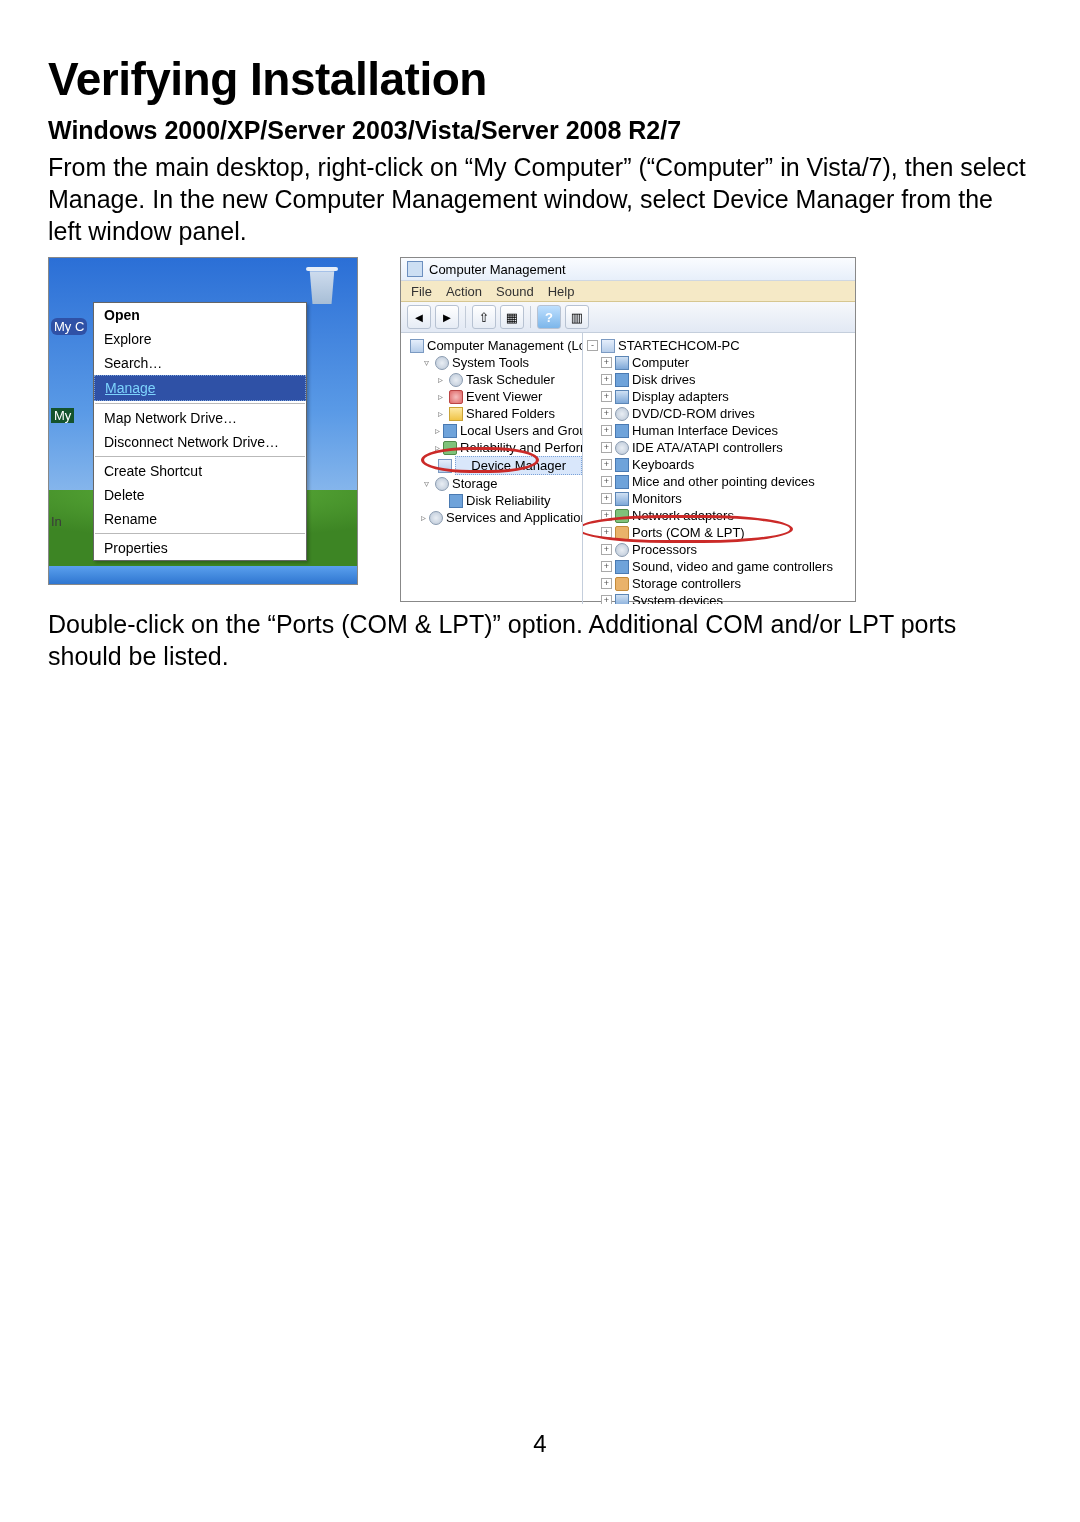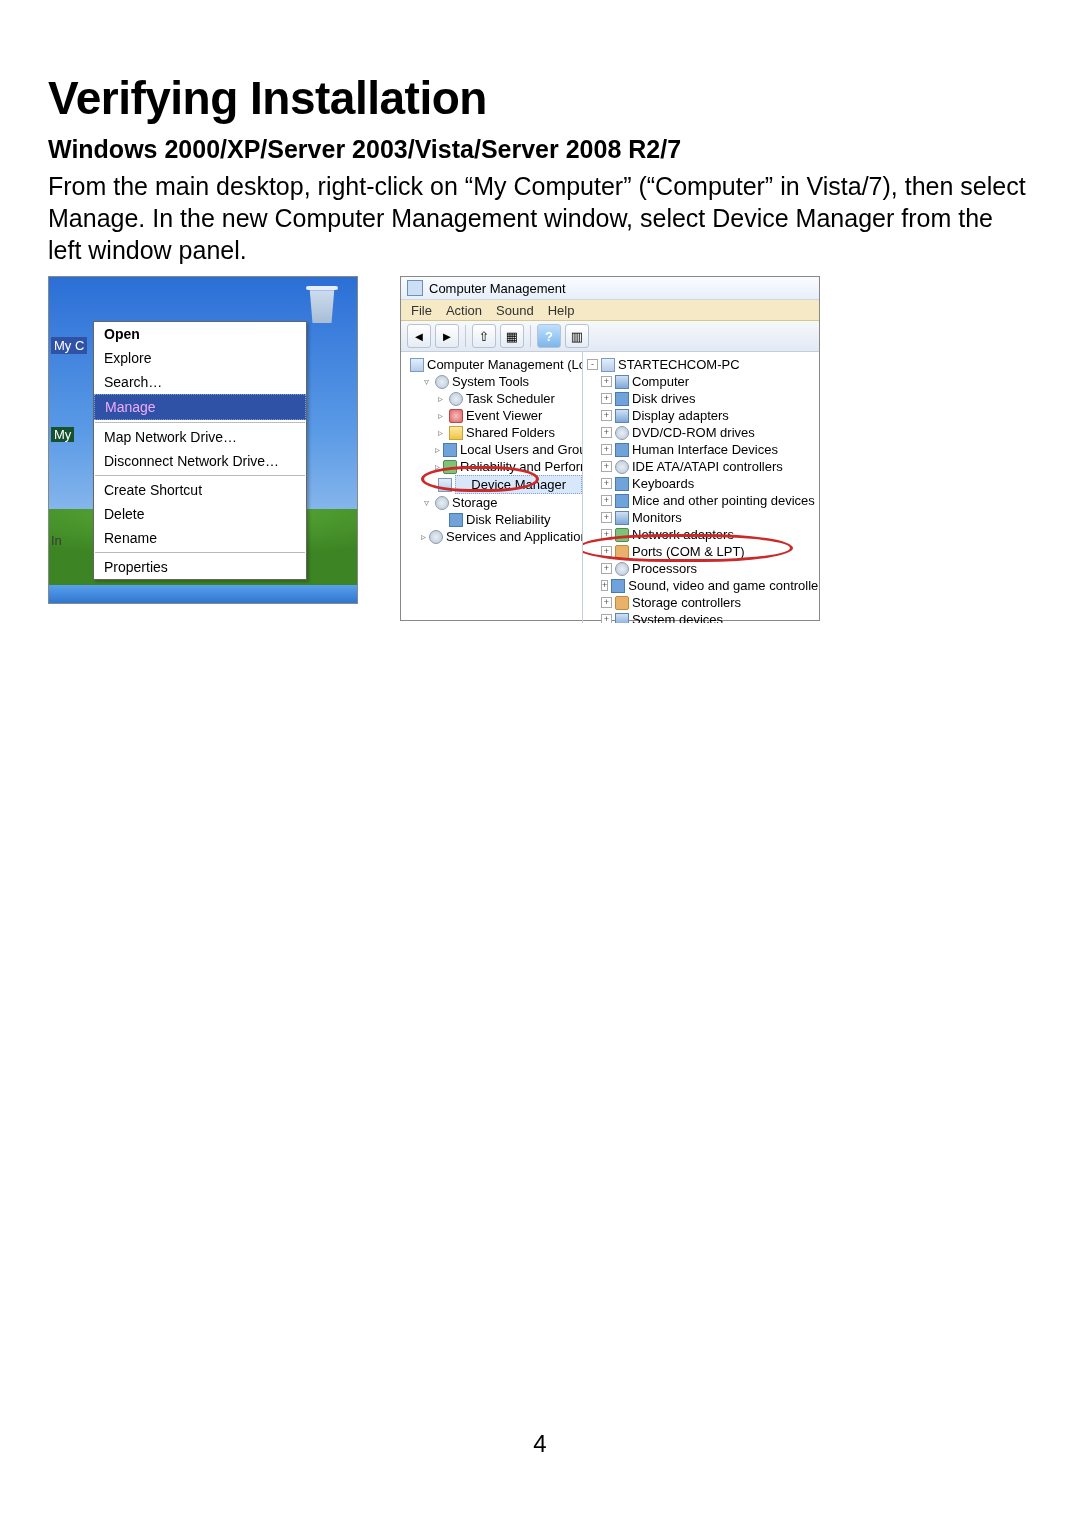--- a/index.html
+++ b/index.html
@@ -2,44 +2,44 @@
 <html><head>
 <meta charset="utf-8">
 <style>
   html,body{margin:0;padding:0;background:#fff;font-family:Arial,Helvetica,sans-serif;color:#000;}
   #page{width:1080px;height:1522px;position:relative;box-sizing:border-box;padding:48px;}
   #banner{height:88px;background:linear-gradient(to bottom,#333230,#2f2d2b 60%,#262523);position:relative;color:#fff;}
   #banner .brand{position:absolute;right:22px;top:10px;font-size:34px;font-weight:400;letter-spacing:.5px;}
   #banner .brand svg{vertical-align:-4px;}
   #banner .tag{position:absolute;right:22px;top:56px;font-size:18px;color:#ddd;}
   #banner .tag b{color:#fff;font-weight:700;}
-  h1#heading{font-family:"Arial Narrow","Helvetica Condensed",Arial,sans-serif;font-weight:700;font-size:46px;margin:23px 0 2px 0;letter-spacing:-.5px;}
+  h1#heading{font-family:"Arial Narrow","Helvetica Condensed",Arial,sans-serif;font-weight:700;font-size:46px;margin:4px 0 2px 0;letter-spacing:-.5px;}
   #subheading{font-weight:700;font-size:25px;margin:10px 0 6px 0;}
   .body-text{font-size:25px;line-height:1.28;margin:6px 0;}
   #figures{display:flex;gap:42px;margin:10px 0 6px 0;}
   
   #shotL{width:310px;height:328px;border:1px solid #888;background:#fff;box-sizing:border-box;position:relative;overflow:hidden;}
   #shotL .desk{position:absolute;inset:0;}
   #shotL .sky{position:absolute;left:0;right:0;top:0;height:280px;background:linear-gradient(#2b6fd6,#5a9ae6 55%,#9fc6ef);}
   #shotL .hill{position:absolute;left:0;right:0;bottom:18px;height:76px;background:radial-gradient(120% 90% at 50% 0%,#5cae3a,#3d8524 70%);}
   #shotL .taskbar{position:absolute;left:0;right:0;bottom:0;height:18px;background:linear-gradient(#5aa0ee,#2f76d0);}
   #shotL .trash{position:absolute;right:18px;top:6px;width:34px;height:40px;}
   #shotL .trash .bin{width:100%;height:100%;background:linear-gradient(#d6e2f3,#a7bed6);clip-path:polygon(14% 18%,86% 18%,78% 100%,22% 100%);}
   #shotL .trash .lid{position:absolute;top:8%;left:4%;right:4%;height:10%;background:#e7eef7;border-radius:2px;}
-  #shotL .label{position:absolute;left:2px;top:60px;font-size:13px;color:#fff;background:#2f51a6;padding:1px 3px;}
+  #shotL .label{position:absolute;left:2px;top:60px;font-size:13px;color:#fff;background:#2f51a6;padding:1px 3px;border-radius:6px;}
   #shotL .label2{position:absolute;left:2px;top:150px;font-size:13px;color:#fff;background:#14532d;padding:1px 3px;text-align:center;line-height:1;}
   #shotL .label3{position:absolute;left:2px;top:256px;font-size:13px;color:#3a3a3a;}
   #shotL .menu{position:absolute;left:44px;top:44px;width:212px;background:#fff;border:1px solid #666;box-shadow:2px 2px 3px rgba(0,0,0,.25);font-size:14px;}
   #shotL .menu .sep{height:1px;background:#b9b9b9;margin:2px 1px;}
   #shotL .menu .row{padding:3px 10px;line-height:18px;cursor:default;}
-  #shotL .menu .row.sel{background:#2f51a6;color:#f0abfc;}
+  #shotL .menu .row.sel{background:#2f51a6;color:#7dd3fc;text-decoration:underline;}
   #shotL .menu .row.bold{font-weight:700;}
   #shotL .menu .ell::after{content:"…";}
   
-  #shotR{width:420px;height:345px;border:1px solid #888;background:#fff;box-sizing:border-box;position:relative;font-size:13px;}
+  #shotR{width:456px;height:345px;border:1px solid #888;background:#fff;box-sizing:border-box;position:relative;font-size:13px;}
   #shotR .titlebar{height:22px;background:linear-gradient(#fafcff,#e7effa);border-bottom:1px solid #cfd7e2;display:flex;align-items:center;gap:6px;padding-left:6px;}
   #shotR .titlebar .ico{width:14px;height:14px;background:#cddff3;border:1px solid #6c8fbf;}
   #shotR .menubar{height:20px;background:#f5e9c6;border-bottom:1px solid #d6c690;display:flex;align-items:center;gap:14px;padding-left:10px;color:#333;}
   #shotR .toolbar{height:30px;background:linear-gradient(#f6f8fb,#e2e9f4);border-bottom:1px solid #c4cedc;display:flex;align-items:center;gap:4px;padding-left:6px;}
   #shotR .tbtn{width:22px;height:22px;border:1px solid #b7c2d2;background:linear-gradient(#fff,#e6ecf5);border-radius:3px;display:flex;align-items:center;justify-content:center;}
   #shotR .tsep{width:1px;height:22px;background:#c2cbd8;margin:0 2px;}
   #shotR .body{display:flex;height:calc(100% - 72px);}
   #shotR .paneL{width:175px;border-right:1px solid #c4cedc;overflow:hidden;padding:4px 0 0 6px;line-height:17px;}
   #shotR .paneR{flex:1;overflow:hidden;padding:4px 0 0 4px;line-height:17px;position:relative;}
   .node{display:flex;align-items:center;gap:3px;white-space:nowrap;}
@@ -259,15 +259,16 @@
               <span class="twE">+</span>
               <span class="ico ico-mon"></span>
               <span>System devices</span>
             </div>
             <div class="circ" style="left: -6px; top: 182px; width: 210px; height: 22px;"></div>
           </div>
       </div>
     </div>
   </div>
 
+  <p class="body-text">Double-click on the “Ports (COM &amp; LPT)” option. Additional COM and/or LPT ports should be listed.</p>
 
   <div id="pagenum">4</div>
 </div>
 
 </body></html>

